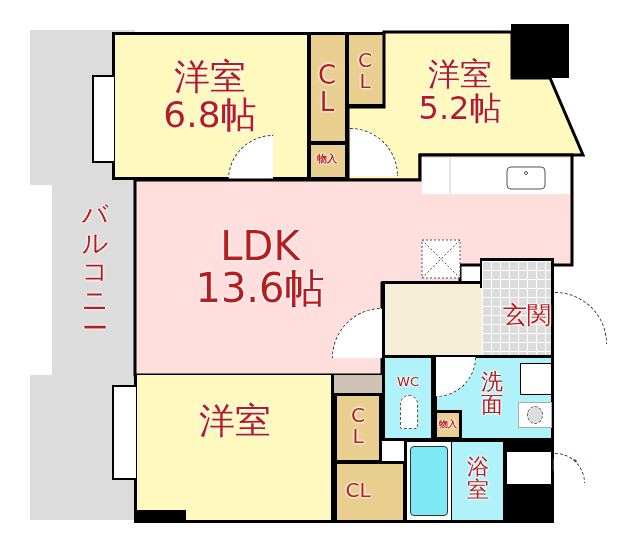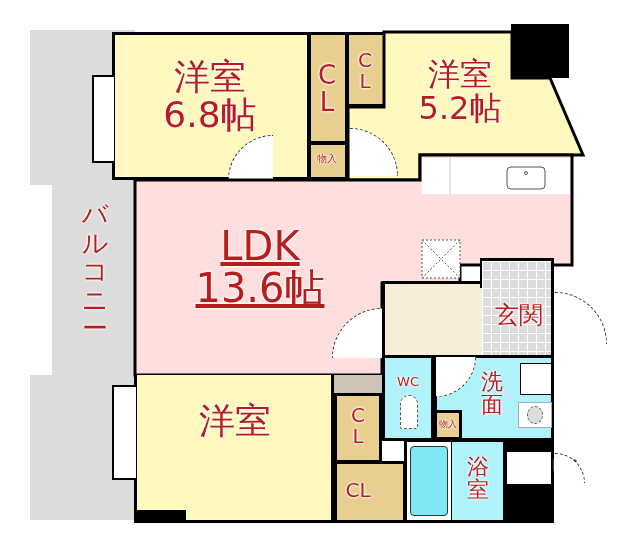--- a/index.html
+++ b/index.html
@@ -2,21 +2,21 @@
 <html><head>
   <meta charset="utf-8">
   <style>
     html, body { margin:0; padding:0; background:#ffffff; }
     body { width:640px; height:549px; position:relative; overflow:hidden; font-family:"DejaVu Sans", sans-serif; }
     .abs { position:absolute; box-sizing:border-box; }
     .room-label { position:absolute; text-align:center; color:#b91c1c; line-height:1.05; white-space:nowrap; text-shadow: 0 0 3px #fff, 0 0 3px #fff, 0 0 2px #fff; }
     .big { font-size:36px; }
     .mid { font-size:26px; }
     .small { font-size:16px; }
-    .tiny { font-size:10px; }
+    .tiny { font-size:10px;font-weight:bold; }
     .door-arc { position:absolute; border:1px dashed #333; background:#fff; box-sizing:border-box; }
     svg { position:absolute; left:0; top:0; }
   </style>
 </head>
 <body>
 
 <div class="abs" style="left:30px;top:30px;width:105px;height:490px;background:#dcdcdc;"></div>
 <div class="abs" style="left:30px;top:185px;width:22px;height:190px;background:#fff;"></div>
 <div class="room-label mid" style="left:80px;top:200px;width:30px;white-space:normal;line-height:1.1;">バルコニー</div>
 
@@ -55,30 +55,30 @@
 <svg width="640" height="549">
   <polygon points="135,180 420,180 420,155 572,155 572,265 460,265 460,283 382,283 382,375 135,375" fill="#ffdede" stroke="#000" stroke-width="3"></polygon>
   <rect x="422" y="158" width="148" height="36" fill="#fff"></rect>
   <line x1="450" y1="158" x2="450" y2="194" stroke="#ccc" stroke-width="1"></line>
   <rect x="507" y="167" width="38" height="22" rx="4" fill="#fff" stroke="#555" stroke-width="1"></rect>
   <circle cx="526" cy="173" r="1.5" fill="none" stroke="#555"></circle>
   <rect x="422" y="240" width="38" height="38" fill="#fff" stroke="#555" stroke-width="1" stroke-dasharray="2,2"></rect>
   <line x1="422" y1="240" x2="460" y2="278" stroke="#555" stroke-dasharray="2,2"></line>
   <line x1="460" y1="240" x2="422" y2="278" stroke="#555" stroke-dasharray="2,2"></line>
 </svg>
-<div class="room-label big" style="left:170px;top:225px;width:180px;font-size:40px;text-decoration:underline;">
+<div class="room-label big" style="left:170px;top:225px;width:180px;font-size:40px;">
   <div>LDK</div>
   <div>13.6帖</div>
 </div>
 <div class="door-arc" style="left:332px;top:308px;width:50px;height:50px;border-radius:50px 0 0 0;border-right:none;border-bottom:none;"></div>
 
 <div class="abs" style="left:382px;top:281px;width:100px;height:76px;background:#f7eed8;border-top:3px solid #000;border-left:3px solid #000;"></div>
 <div class="abs" style="left:480px;top:258px;width:24px;height:30px;background:#e8cf90;border:3px solid #000;"></div>
 <div class="abs" style="left:482px;top:258px;width:72px;height:100px;background:#dcdcdc;background-image:linear-gradient(#fff 1px,transparent 1px),linear-gradient(90deg,#fff 1px,transparent 1px);background-size:9px 9px;border:3px solid #000;border-left:none;"></div>
-<div class="room-label mid" style="left:487px;top:303px;width:64px;font-size:24px;">玄関</div>
+<div class="room-label mid" style="left:487px;top:303px;width:64px;font-size:24px;text-align:right;">玄関</div>
 <div class="door-arc" style="left:555px;top:292px;width:52px;height:52px;border-radius:0 52px 0 0;border-left:none;border-bottom:none;"></div>
 
 <div class="abs" style="left:134px;top:375px;width:200px;height:148px;background:#fff9c0;border:3px solid #000;border-top:none;"></div>
 <div class="abs" style="left:112px;top:385px;width:24px;height:95px;background:#fff;border:2px solid #000;border-right:none;"></div>
 <div class="abs" style="left:134px;top:510px;width:52px;height:13px;background:#000;"></div>
 <div class="room-label big" style="left:175px;top:402px;width:120px;">
   <div>洋室</div>
 </div>
 <div class="abs" style="left:334px;top:375px;width:50px;height:20px;background:#cfc3b8;"></div>
 

